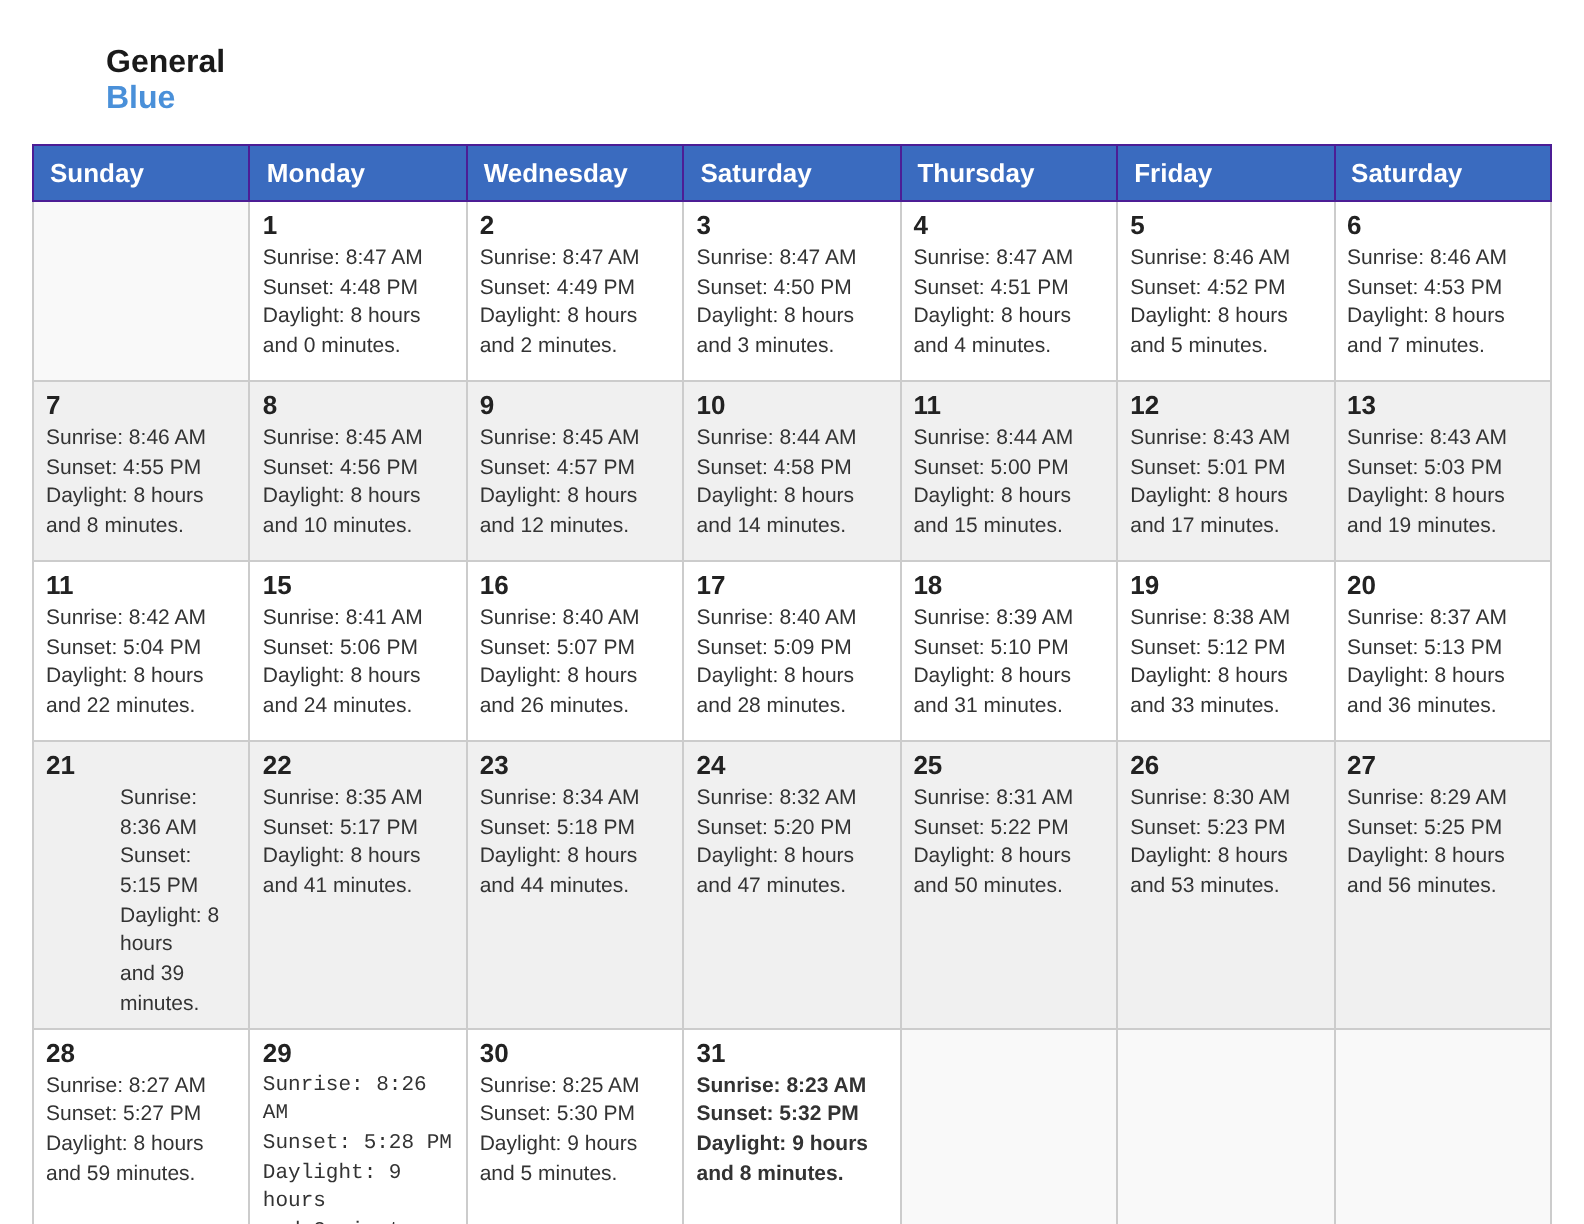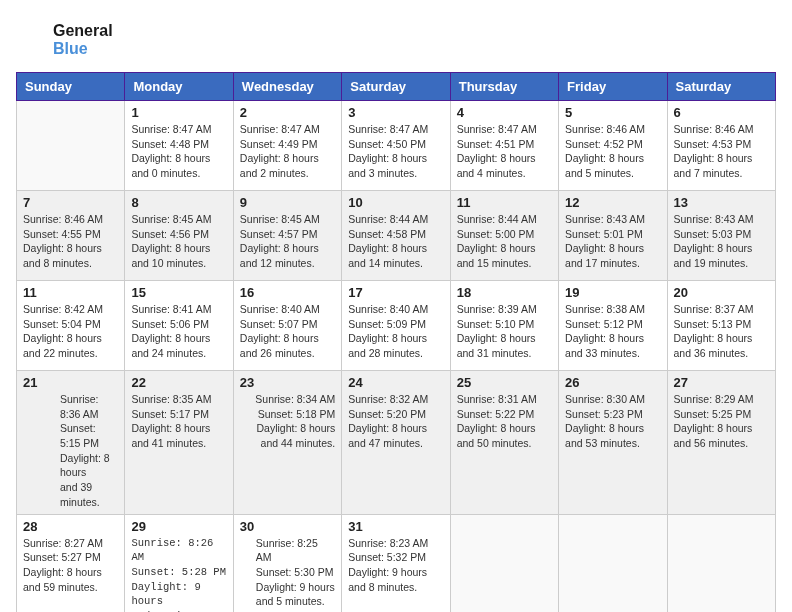--- a/index.html
+++ b/index.html
@@ -260,21 +260,21 @@
         </td>
         <td>
           <div class="day-number">22</div>
           <div class="day-info" style="white-space: pre-line;">Sunrise: 8:35 AM
 Sunset: 5:17 PM
 Daylight: 8 hours
 and 41 minutes.</div>
         </td>
         <td>
           <div class="day-number">23</div>
-          <div class="day-info" style="white-space: pre-line; text-align: right;">Sunrise: 8:34 AM
+          <div class="day-info" style="white-space: pre-line;">Sunrise: 8:34 AM
 Sunset: 5:18 PM
 Daylight: 8 hours
 and 44 minutes.</div>
         </td>
         <td>
           <div class="day-number">24</div>
           <div class="day-info" style="white-space: pre-line;">Sunrise: 8:32 AM
 Sunset: 5:20 PM
 Daylight: 8 hours
 and 47 minutes.</div>
@@ -311,28 +311,28 @@
         </td>
         <td>
           <div class="day-number">29</div>
           <div class="day-info" style="white-space: pre-line; font-family: Liberation Mono, monospace;">Sunrise: 8:26 AM
 Sunset: 5:28 PM
 Daylight: 9 hours
 and 2 minutes.</div>
         </td>
         <td>
           <div class="day-number">30</div>
-          <div class="day-info" style="white-space: pre-line; margin-left: 16px;">Sunrise: 8:25 AM
+          <div class="day-info" style="white-space: pre-line;">Sunrise: 8:25 AM
 Sunset: 5:30 PM
 Daylight: 9 hours
 and 5 minutes.</div>
         </td>
         <td>
           <div class="day-number">31</div>
-          <div class="day-info" style="white-space: pre-line;">Sunrise: 8:23 AM
+          <div class="day-info" style="white-space: pre-line; font-weight: bold;">Sunrise: 8:23 AM
 Sunset: 5:32 PM
 Daylight: 9 hours
 and 8 minutes.</div>
         </td>
         <td class="empty"></td>
         <td class="empty"></td>
         <td class="empty"></td>
       </tr>
     </tbody>
 </table>

